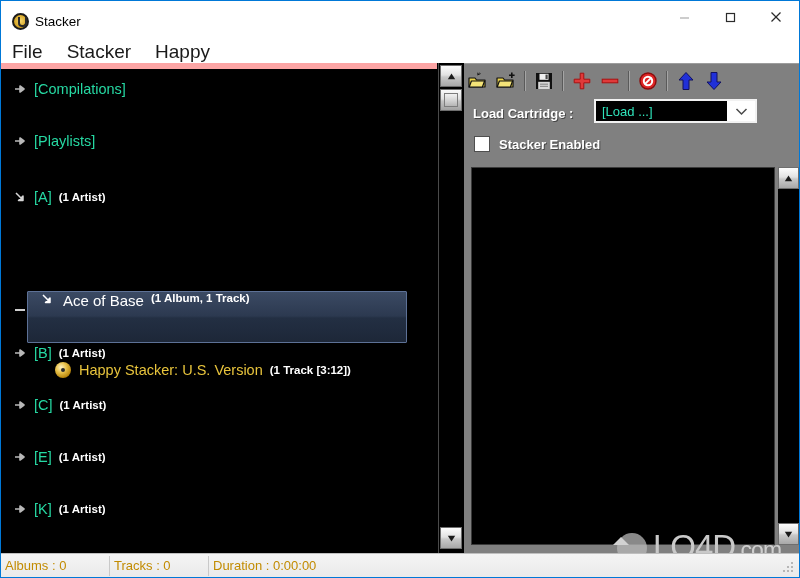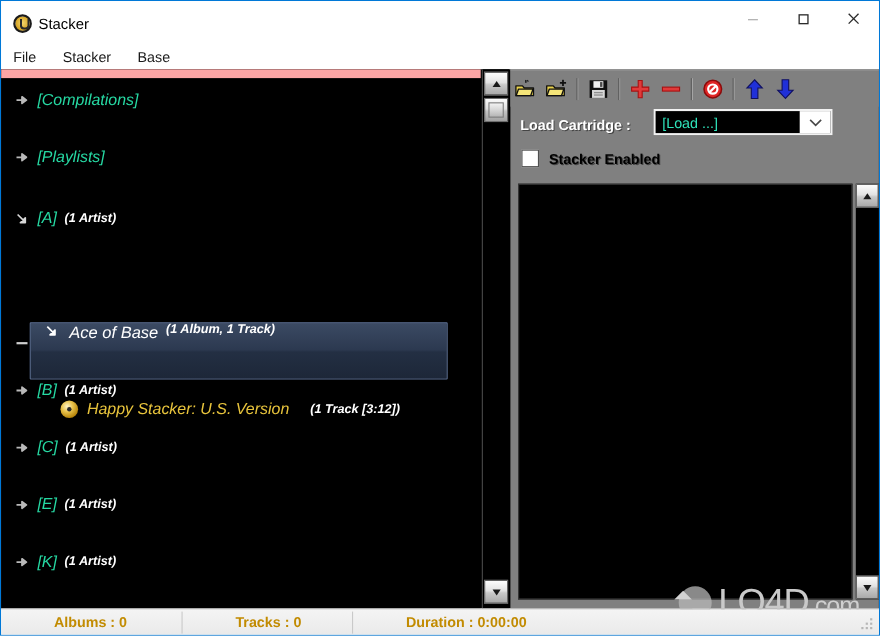--- a/index.html
+++ b/index.html
@@ -51,37 +51,36 @@
   }
   .wc svg{display:block;}
 
   
   .menubar{
     position:absolute;left:0;top:40px;width:798px;height:22px;
     background:#ffffff;display:flex;align-items:center;
     padding-left:11px;box-sizing:border-box;gap:0px;
   }
   .menu-item{
-    font-size:13px;color:#1a1a1a;padding:1px 11px 2px 0px;
+    font-size:19px;color:#1a1a1a;padding:1px 11px 2px 0px;
     margin-right:13px;white-space:nowrap;
   }
 
   
   .body{
     position:absolute;left:0;top:62px;width:798px;height:490px;
     background:#000000;
   }
 
   
   .tree-panel{
     position:absolute;left:0;top:0;width:436px;height:490px;
     background:#000000;overflow:hidden;
-    border-top:8px solid #fca5a5;
+    border-top:6px solid #fca5a5;
     box-sizing:border-box;
-    font-style:italic;
   }
   .tree-row{
     position:absolute;left:0;width:436px;height:28px;
     display:flex;align-items:center;
     white-space:nowrap;
   }
   .twisty{
     width:14px;height:14px;margin-left:12px;margin-right:7px;
     flex:0 0 auto;position:relative;
   }
@@ -112,21 +111,21 @@
   .cd-icon{
     width:16px;height:16px;border-radius:50%;margin-left:54px;margin-right:8px;
     background:radial-gradient(circle at 38% 34%, #fff4c6 0%, #e8c24c 35%, #b8860b 72%, #6b4d06 100%);
     position:relative;flex:0 0 auto;
   }
   .cd-icon::after{
     content:"";position:absolute;left:6px;top:6px;width:4px;height:4px;border-radius:50%;
     background:#2b2b2b;
   }
   .album-name{font-size:14.5px;color:#e8c43c;}
-  .album-count{font-size:11.5px;color:#ffffff;font-weight:bold;margin-left:19px;}
+  .album-count{font-size:11.5px;color:#ffffff;font-weight:bold;margin-left:7px;}
 
   
   .lsb{
     position:absolute;left:437px;top:0;width:25px;height:490px;
     background:#000000;
     border-left:1px solid #4a4a4a;
     box-sizing:border-box;
   }
   .sb-btn{
     position:absolute;left:1px;width:22px;height:22px;
@@ -187,21 +186,21 @@
 
   .chk-row{
     position:absolute;left:0;top:68px;width:335px;height:26px;
     display:flex;align-items:center;
   }
   .chkbox{
     width:16px;height:16px;background:#ffffff;border:1px solid #4f4f4f;
     margin-left:10px;box-sizing:border-box;flex:0 0 auto;
   }
   .chk-label{
-    font-size:13px;font-weight:bold;color:#000000;margin-left:9px;
+    font-size:13px;font-weight:bold;color:#ffffff;margin-left:9px;
     text-shadow:1px 1px 0 #454545;white-space:nowrap;
   }
 
   .list-area{
     position:absolute;left:7px;top:104px;width:304px;height:378px;
     background:#000000;
     border:1px solid #3a3a3a;box-sizing:border-box;
   }
   .rsb{
     position:absolute;left:314px;top:104px;width:22px;height:378px;
@@ -210,24 +209,23 @@
   .rsb .sb-btn{left:0;width:21px;}
 
   
   .statusbar{
     position:absolute;left:0;top:552px;width:798px;height:24px;
     background:linear-gradient(180deg,#f4f4f4 0%,#eaeaea 100%);
     border-top:1px solid #bfbfbf;
     box-sizing:border-box;display:flex;align-items:center;
   }
   .sb-cell{
-    font-size:13px;color:#c28b00;font-weight:bold;
-    padding:0 16px;height:20px;display:flex;align-items:center;
+    font-size:13px;color:#c28b00;font-weight:normal;
+    padding:0 4px;height:20px;display:flex;align-items:center;
     white-space:nowrap;
-    margin-left:32px;
   }
   .sb-div{width:1px;height:20px;background:#c9c9c9;flex:0 0 auto;}
   .grip{
     position:absolute;right:4px;bottom:3px;width:13px;height:13px;opacity:.55;
   }
   .grip i{
     position:absolute;width:2px;height:2px;background:#8a8a8a;display:block;
   }
 
   
@@ -272,21 +270,21 @@
             <line x1="1.5" y1="1.5" x2="10.5" y2="10.5" stroke="#2b2b2b" stroke-width="1.2"></line>
             <line x1="10.5" y1="1.5" x2="1.5" y2="10.5" stroke="#2b2b2b" stroke-width="1.2"></line>
           </svg>
       </div>
     </div>
   </div>
 
   <div class="menubar">
     <span class="menu-item">File</span>
     <span class="menu-item">Stacker</span>
-    <span class="menu-item">Base</span>
+    <span class="menu-item">Happy</span>
   </div>
 
   <div class="body">
 
     <div class="tree-panel">
 
       <div class="tree-row" style="top:6px">
         <span class="twisty">
           <svg width="14" height="14" viewBox="0 0 14 14">
               <path d="M2 7h7M7 4l4 3-4 3z" stroke="#b9b9b9" stroke-width="1.6" fill="#b9b9b9" stroke-linejoin="round"></path>

